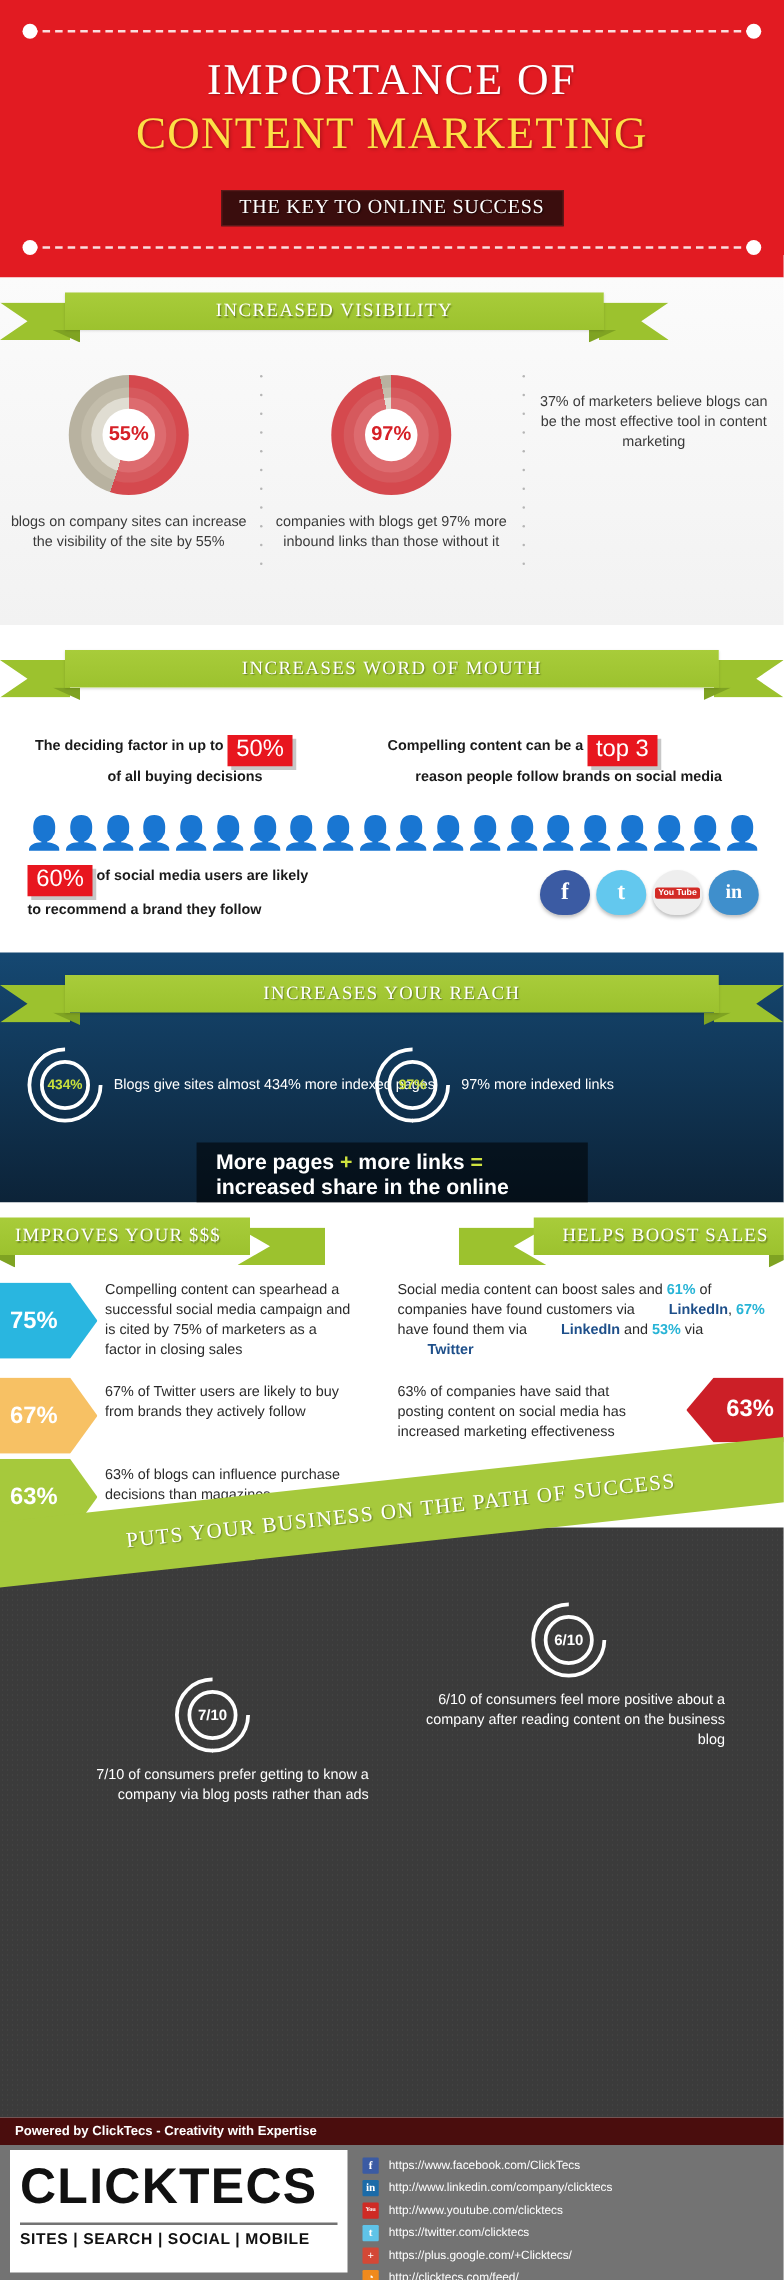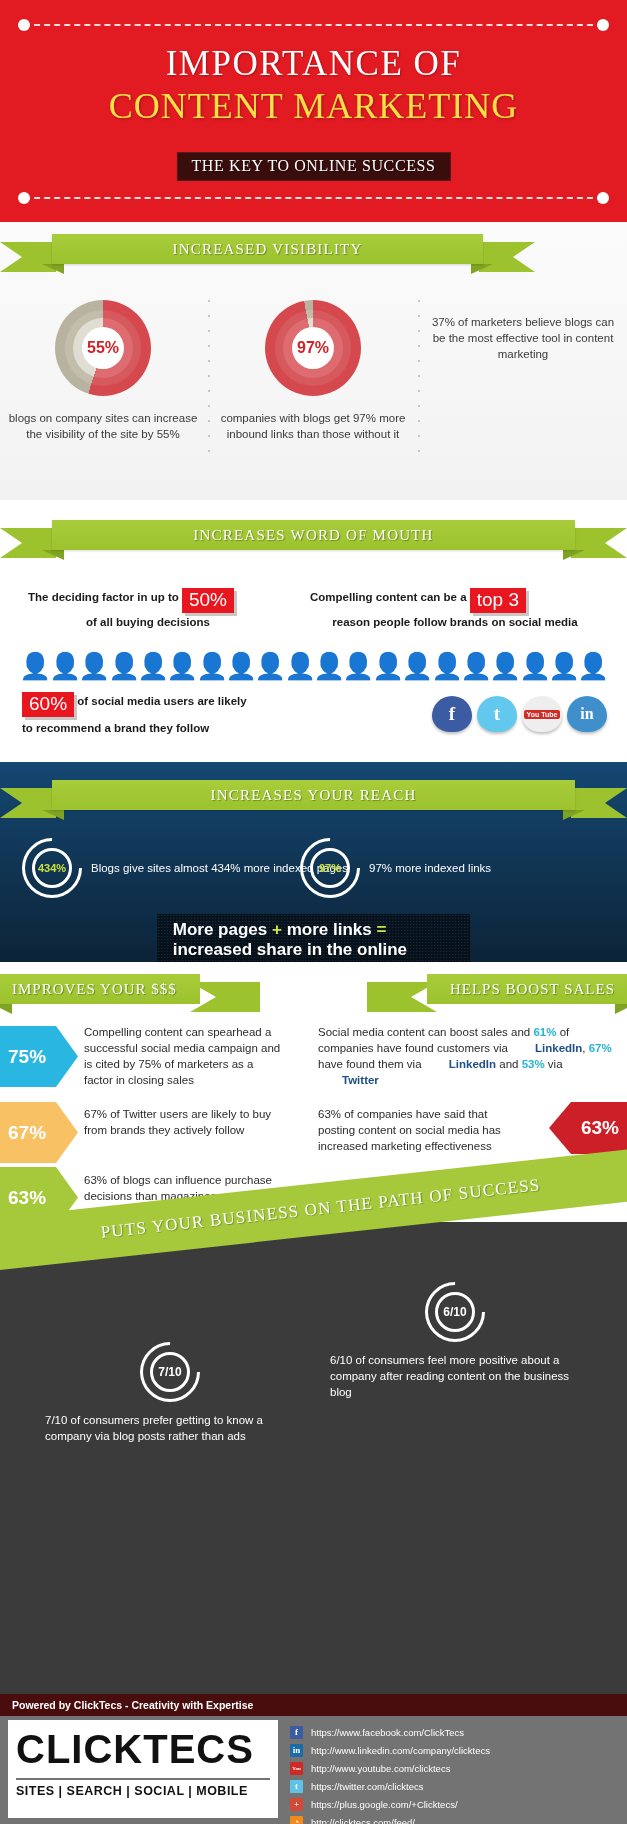--- a/index.html
+++ b/index.html
@@ -222,21 +222,21 @@
     position:absolute; left:-40px; top:0px; width:720px; height:52px;
     background:#a6c93c; transform:rotate(-6.2deg); transform-origin:left top;
   }
   .diag-label {
     position:absolute; left:-40px; top:0px; width:720px; height:52px;
     transform:rotate(-6.2deg); transform-origin:left top;
     color:#fff; font-family:"Liberation Serif", serif; font-size:17px;
     letter-spacing:1.2px; line-height:52px; text-align:center;
     text-shadow:1px 1px 1px rgba(0,0,0,.3);
   }
-  .succ { position:absolute; width:250px; text-align:left; }
+  .succ { position:absolute; width:250px; text-align:right; }
   .succ.a { left:45px; top:120px; } .succ.b { left:330px; top:60px; }
   .succ .ringw { margin:0 auto 10px; }
   .succ .rtext { color:#fff; font-size:11.5px; line-height:16px; }
   .succ .inner { color:#fff !important; font-size:12px; }
 
   
   .footer-top {
     position:absolute; left:0; top:1694px; width:627px; height:22px;
     background:#4a0d0d; color:#fff; font-size:10.5px; font-weight:bold;
     line-height:22px; padding-left:12px;

